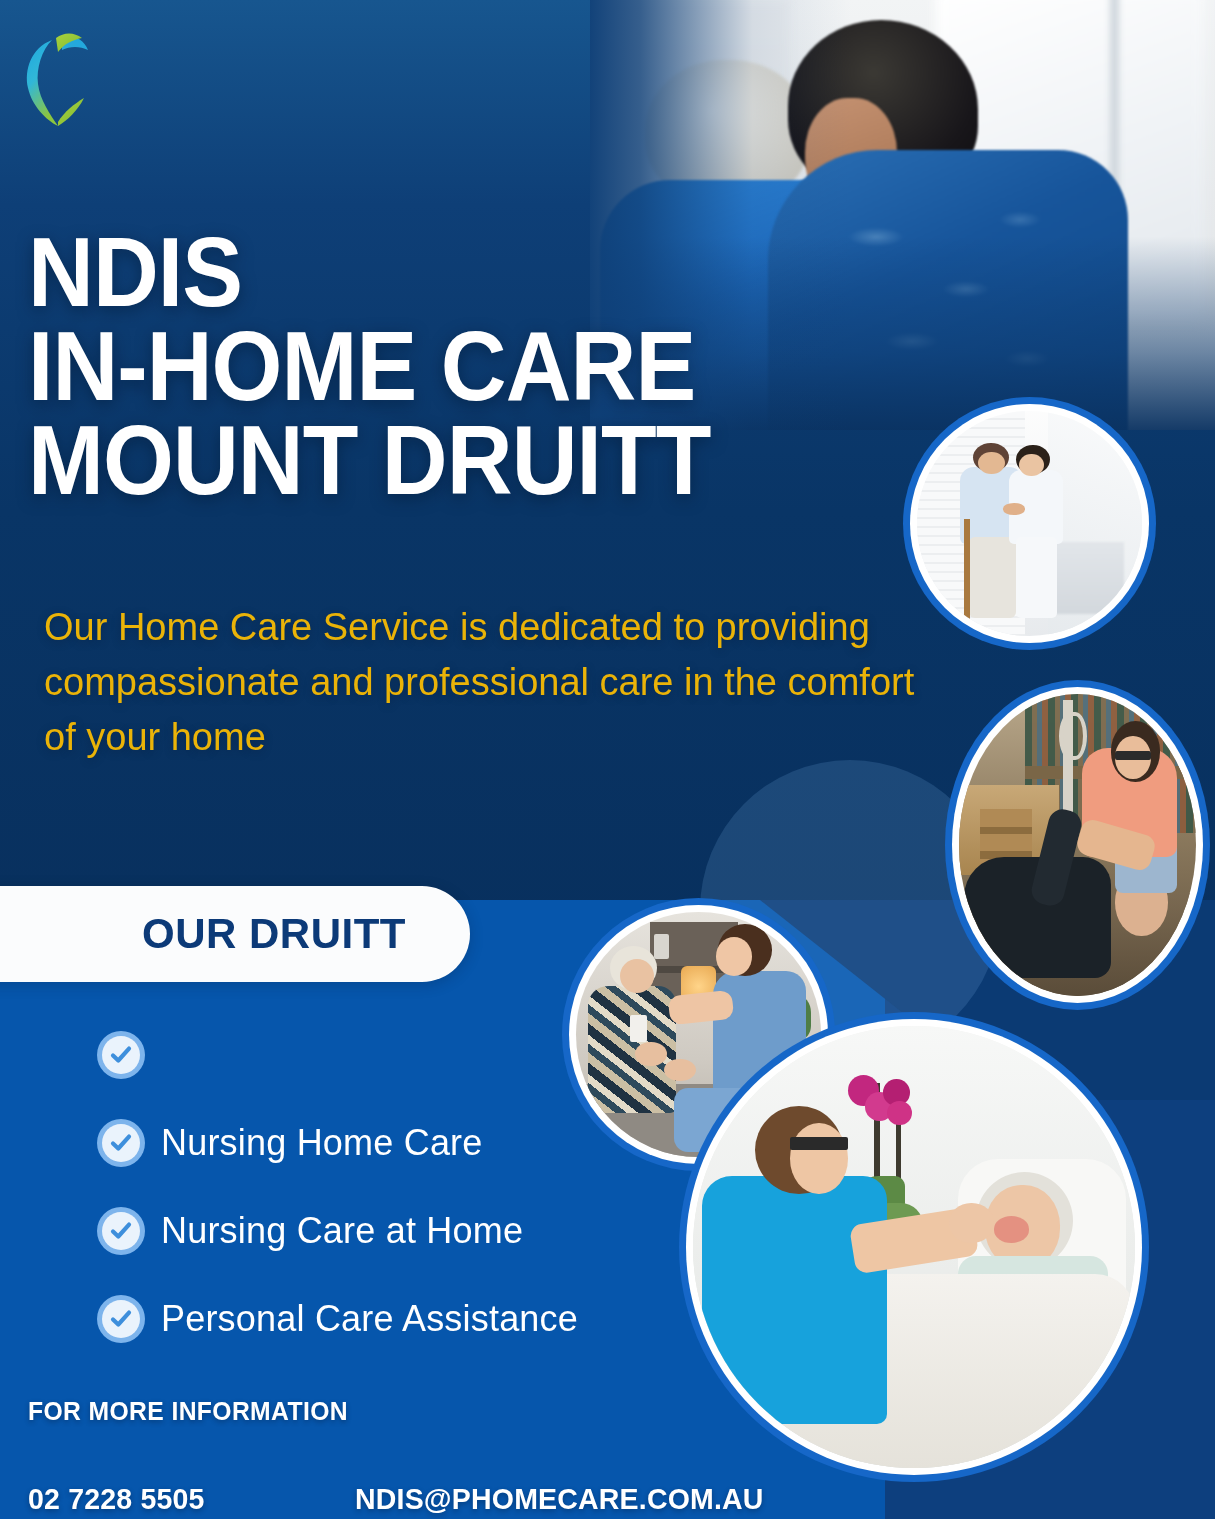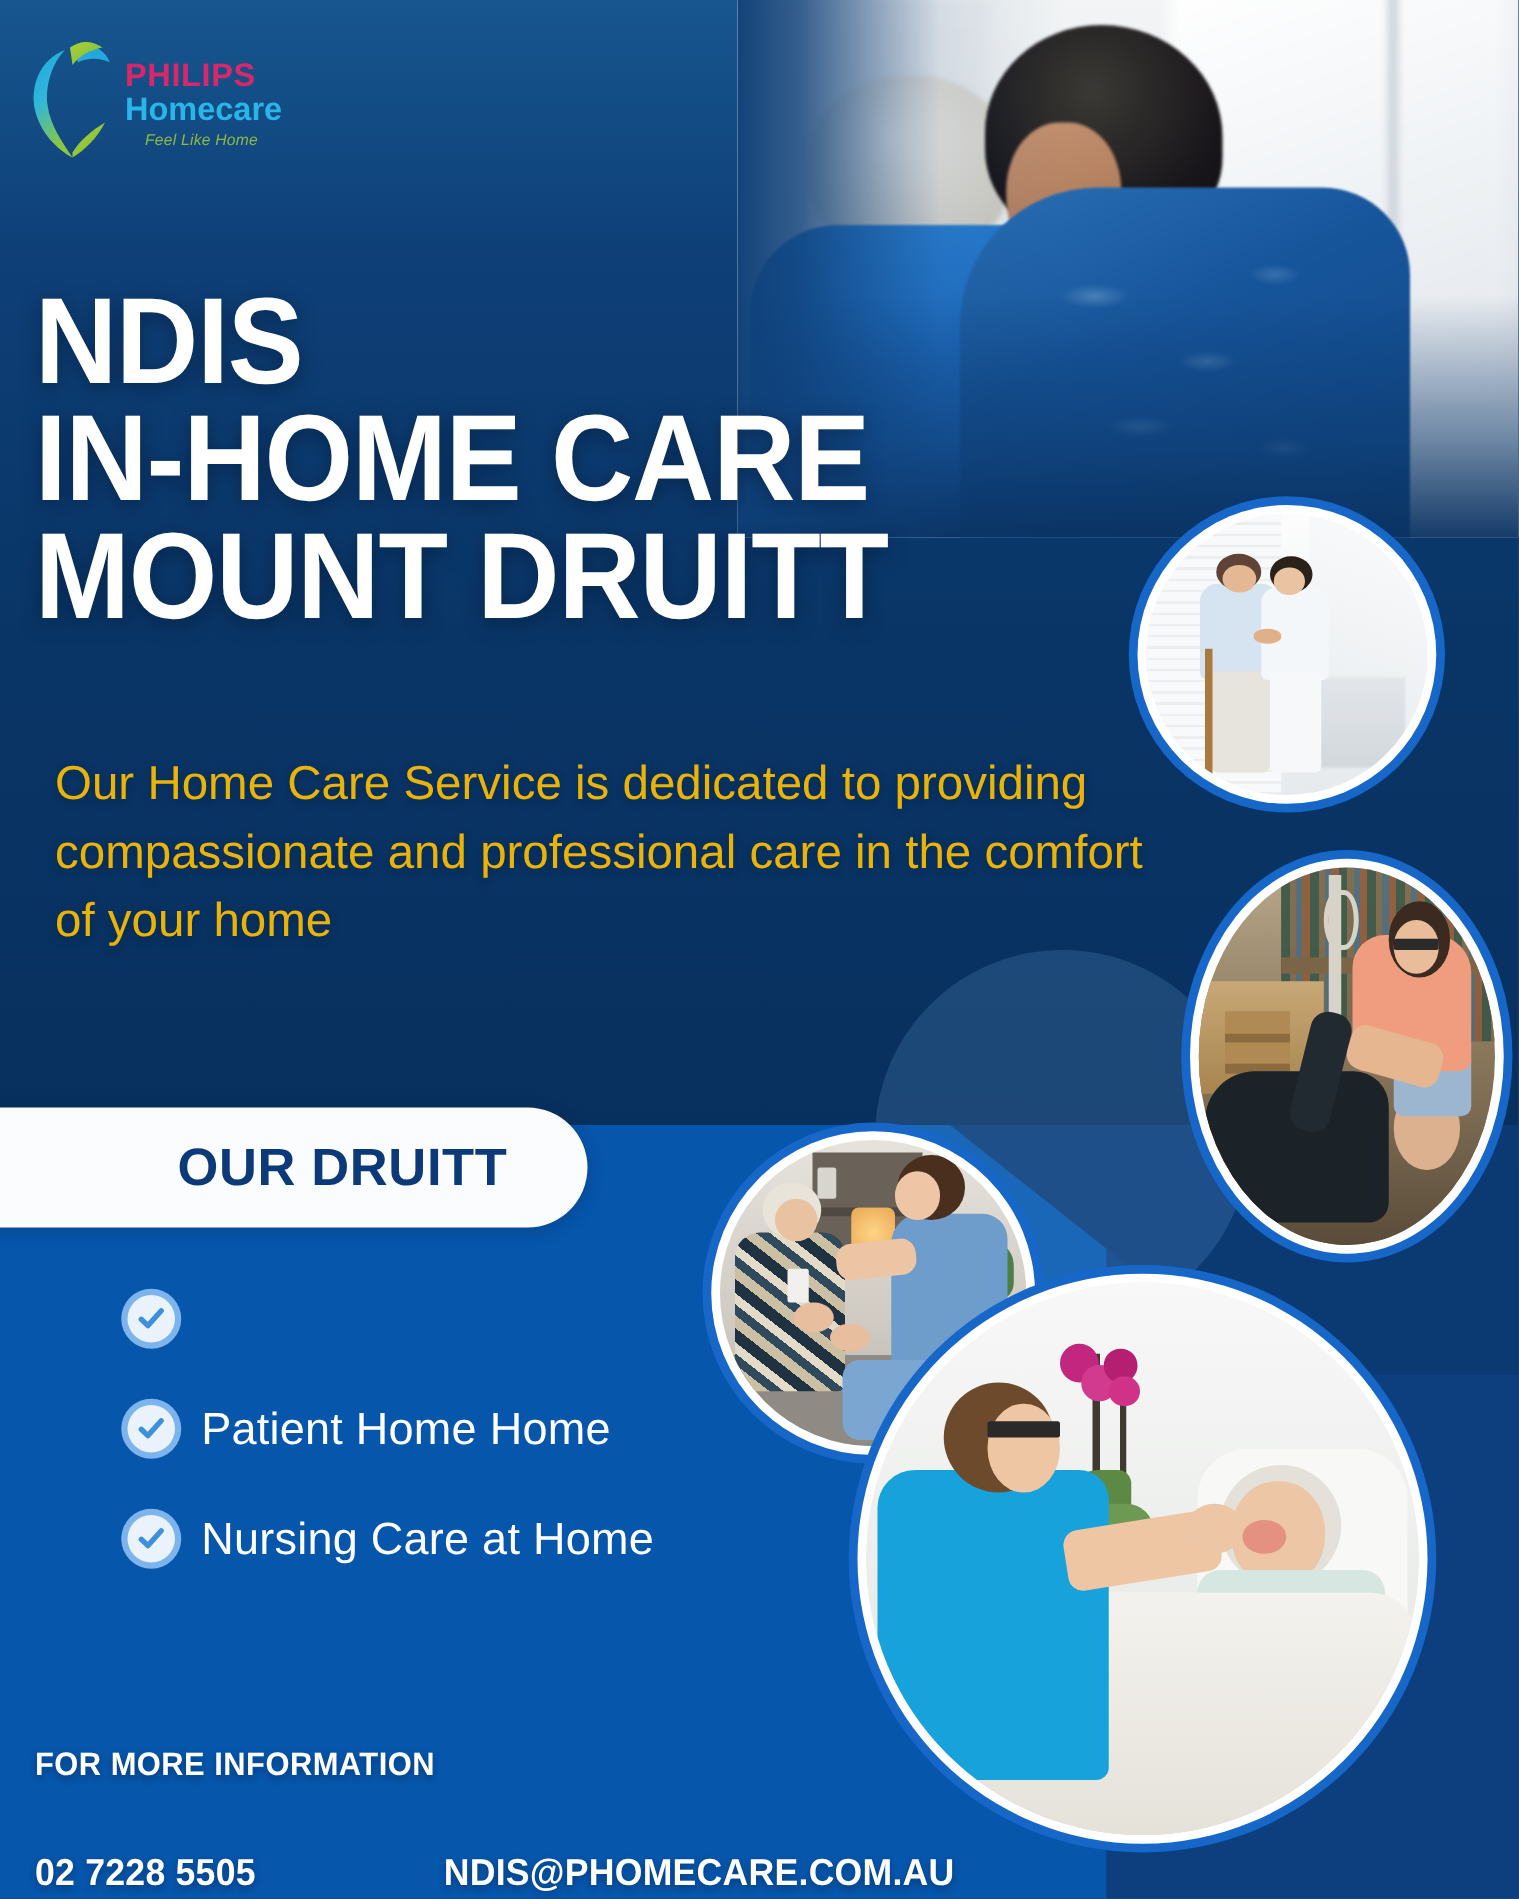--- a/index.html
+++ b/index.html
@@ -469,25 +469,20 @@
             <stop offset="0%" stop-color="#a9d13c"></stop>
             <stop offset="100%" stop-color="#7fbb35"></stop>
           </linearGradient>
         </defs>
         <path d="M30 14 C9 22 2 44 6 62 C10 80 24 94 36 100 C28 88 18 74 16 58 C14 42 20 24 30 14 Z" fill="url(#lgA)"></path>
         <path d="M36 100 C46 94 56 84 62 72 C52 78 42 86 36 96 Z" fill="url(#lgC)"></path>
         <path d="M40 10 C52 8 62 14 66 24 C58 20 48 20 40 24 Z" fill="url(#lgB)"></path>
         <path d="M34 12 C42 6 52 6 60 12 C50 14 42 18 36 26 Z" fill="url(#lgC)"></path>
       </svg>
     </div>
-    <div class="logo-text">
-      <div class="logo-philips">PHILIPS</div>
-      <div class="logo-homecare">Homecare</div>
-      <div class="logo-tag">Feel Like Home</div>
-    </div>
   </div>
 
   <div class="headline">
     <span class="hl">NDIS</span>
     <span class="hl">IN-HOME CARE</span>
     <span class="hl">MOUNT DRUITT</span>
   </div>
 
   <div class="subtitle">Our Home Care Service is dedicated to providing compassionate and professional care in the comfort of your home</div>
 
@@ -608,34 +603,44 @@
     </div>
 
     <div class="service-item">
       <span class="check-icon">
         <span class="inner">
           <svg width="24" height="24" viewBox="0 0 24 24">
             <path d="M4 12.4 L9.3 17.5 L20 5.6" fill="none" stroke="#3e8fdc" stroke-width="4.2" stroke-linecap="round" stroke-linejoin="round"></path>
           </svg>
         </span>
       </span>
-      <span class="service-label">Patient Home Home</span>
+      <span class="service-label">Nursing Home Care</span>
     </div>
 
     <div class="service-item">
       <span class="check-icon">
         <span class="inner">
           <svg width="24" height="24" viewBox="0 0 24 24">
             <path d="M4 12.4 L9.3 17.5 L20 5.6" fill="none" stroke="#3e8fdc" stroke-width="4.2" stroke-linecap="round" stroke-linejoin="round"></path>
           </svg>
         </span>
       </span>
       <span class="service-label">Nursing Care at Home</span>
     </div>
 
+    <div class="service-item">
+      <span class="check-icon">
+        <span class="inner">
+          <svg width="24" height="24" viewBox="0 0 24 24">
+            <path d="M4 12.4 L9.3 17.5 L20 5.6" fill="none" stroke="#3e8fdc" stroke-width="4.2" stroke-linecap="round" stroke-linejoin="round"></path>
+          </svg>
+        </span>
+      </span>
+      <span class="service-label">Personal Care Assistance</span>
+    </div>
 
   </div>
 
   <div class="contact-heading">FOR MORE INFORMATION</div>
   <div class="contact-phone">02 7228 5505</div>
   <div class="contact-email">NDIS@PHOMECARE.COM.AU</div>
 
 </div>
 
 </body></html>

